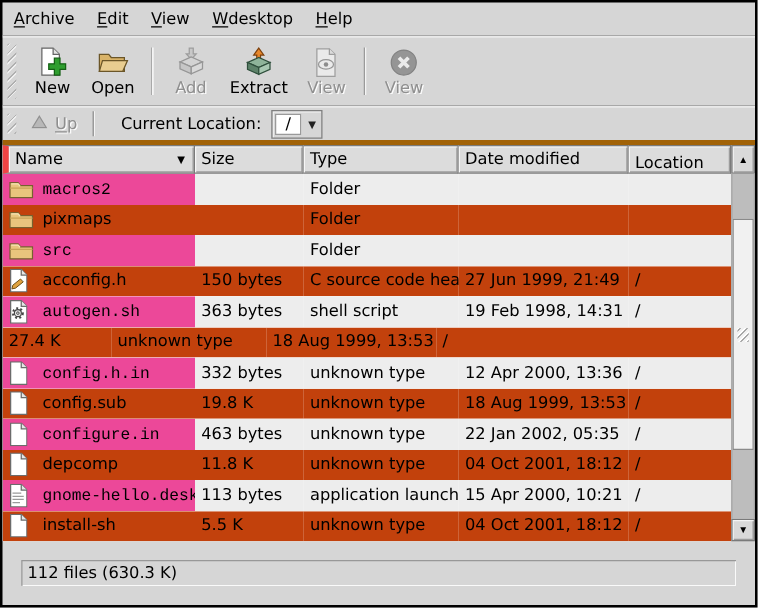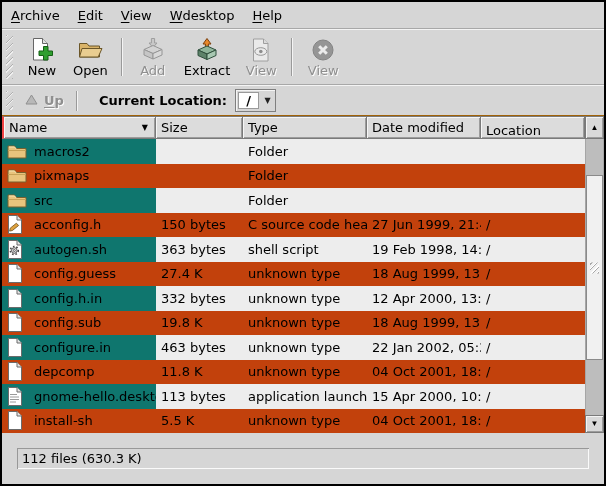--- a/index.html
+++ b/index.html
@@ -23,50 +23,50 @@
             padding:2px 6px; font:inherit; color:#000; }
   .tb-btn svg { display:block; }
   .tb-label { line-height:14px; }
   .tb-btn.disabled .tb-label { color:#8f8f8f; text-shadow:1px 1px 0 #fbfbfb; }
   .tb-btn.disabled svg { filter:grayscale(1) opacity(.5); }
   .tb-sep { width:2px; height:38px; margin:0 6px;
             background:linear-gradient(90deg,#9a9a9a 50%,#f4f4f4 50%); }
 
   
   .locbar { height:31px; display:flex; align-items:center; padding:2px 3px;
-            border-top:1px solid #f4f4f4; border-bottom:1px solid #a16207;font-weight:bold; }
+            border-top:1px solid #f4f4f4; border-bottom:4px solid #a16207; }
   .up-btn { display:flex; align-items:center; gap:6px; padding:3px 7px; color:#8f8f8f;
             text-shadow:1px 1px 0 #fbfbfb; background:none; border:none; font:inherit; }
   .up-btn svg { filter:grayscale(1) opacity(.75); }
   .loc-sep { width:2px; height:20px; margin:0 5px;
              background:linear-gradient(90deg,#9a9a9a 50%,#f4f4f4 50%); }
   .loc-label { margin:0 8px 0 16px; }
   .combo { display:flex; align-items:stretch; height:23px; background:#d6d6d6;
            border:1px solid #7f7f7f; box-shadow:inset 1px 1px 0 #f4f4f4; }
   .combo-value { width:21px; margin:2px 1px 2px 2px; background:#fff; border:1px solid #9a9a9a;
                  display:flex; align-items:center; justify-content:center; }
   .combo-arrow { width:15px; display:flex; align-items:center; justify-content:center;
                  font-size:8px; color:#222; }
 
   
   .table-area { flex:1; display:flex; }
   .tv { flex:1; display:flex; flex-direction:column; background:#fff; }
   .tv-header { height:23px; display:flex; flex:none; }
   .th { background:#dcdcdc; border:1px solid #7a7a7a; border-left:none;
         box-shadow:inset 1px 1px 0 #f6f6f6, inset -1px -1px 0 #9c9c9c;
         display:flex; align-items:center; padding:0 5px; white-space:nowrap; overflow:hidden; }
-  .th:first-child { border-left:2px solid #ef4444; }
+  .th:first-child { border-left:5px solid #ef4444; }
   .sort-ind { margin-left:auto; font-size:8px; line-height:8px; padding-right:2px; }
   .c-name { width:154px; } .c-size { width:87px; } .c-type { width:124px; }
-  .c-date { width:114px; } .c-loc { flex:1;align-items:flex-end; }
+  .c-date { width:136px; } .c-loc { flex:1;align-items:flex-end; }
   .tv-body { flex:1; display:flex; flex-direction:column; }
   .row { flex:1; display:flex; overflow:hidden; }
   .cell { display:flex; align-items:center; padding:0 5px; white-space:nowrap; overflow:hidden; background:#c2410c; }
   .row.striped .cell { background:#ededed; }
-  .row.striped .cell.c-name { background:#0f766e; }
+  .row.striped .cell.c-name { background:#ec4899;font-family:Liberation Mono, monospace; }
   .ricon { width:21px; flex:none; display:flex; align-items:center; margin-right:6px; }
 
   
   .sb { width:19px; flex:none; display:flex; flex-direction:column; background:#bdbdbd; }
   .sb-btn { height:23px; flex:none; background:#d9d9d9; border:1px solid #7a7a7a;
             box-shadow:inset 1px 1px 0 #f4f4f4, inset -1px -1px 0 #9c9c9c;
             display:flex; align-items:center; justify-content:center; font-size:8px; line-height:8px; padding:0; }
   .sb-btn.down { height:18px; }
   .sb-trough { flex:1; position:relative; background:#bdbdbd;
                border-left:1px solid #a6a6a6; border-right:1px solid #a6a6a6; }
@@ -281,29 +281,20 @@
                 </svg>
               </span>
               <span>autogen.sh</span>
             </span>
     <span class="cell c-size">363 bytes</span>
     <span class="cell c-type">shell script</span>
     <span class="cell c-date">19 Feb 1998, 14:31</span>
     <span class="cell c-loc">/</span>
   </div>
           <div class="row">
-    <span class="cell c-name">
-              <span class="ricon">
-                <svg width="15" height="19" viewBox="0 0 15 19">
-                  <path d="M1.5 .5h8.5l4.5 4.5v13.5h-13z" fill="#fff" stroke="#6b6b6b"></path>
-                  <path d="M10 .5v4.5h4.5" fill="#e6e6e6" stroke="#6b6b6b"></path>
-                </svg>
-              </span>
-              <span>config.guess</span>
-            </span>
     <span class="cell c-size">27.4 K</span>
     <span class="cell c-type">unknown type</span>
     <span class="cell c-date">18 Aug 1999, 13:53</span>
     <span class="cell c-loc">/</span>
   </div>
           <div class="row striped">
     <span class="cell c-name">
               <span class="ricon">
                 <svg width="15" height="19" viewBox="0 0 15 19">
                   <path d="M1.5 .5h8.5l4.5 4.5v13.5h-13z" fill="#fff" stroke="#6b6b6b"></path>

